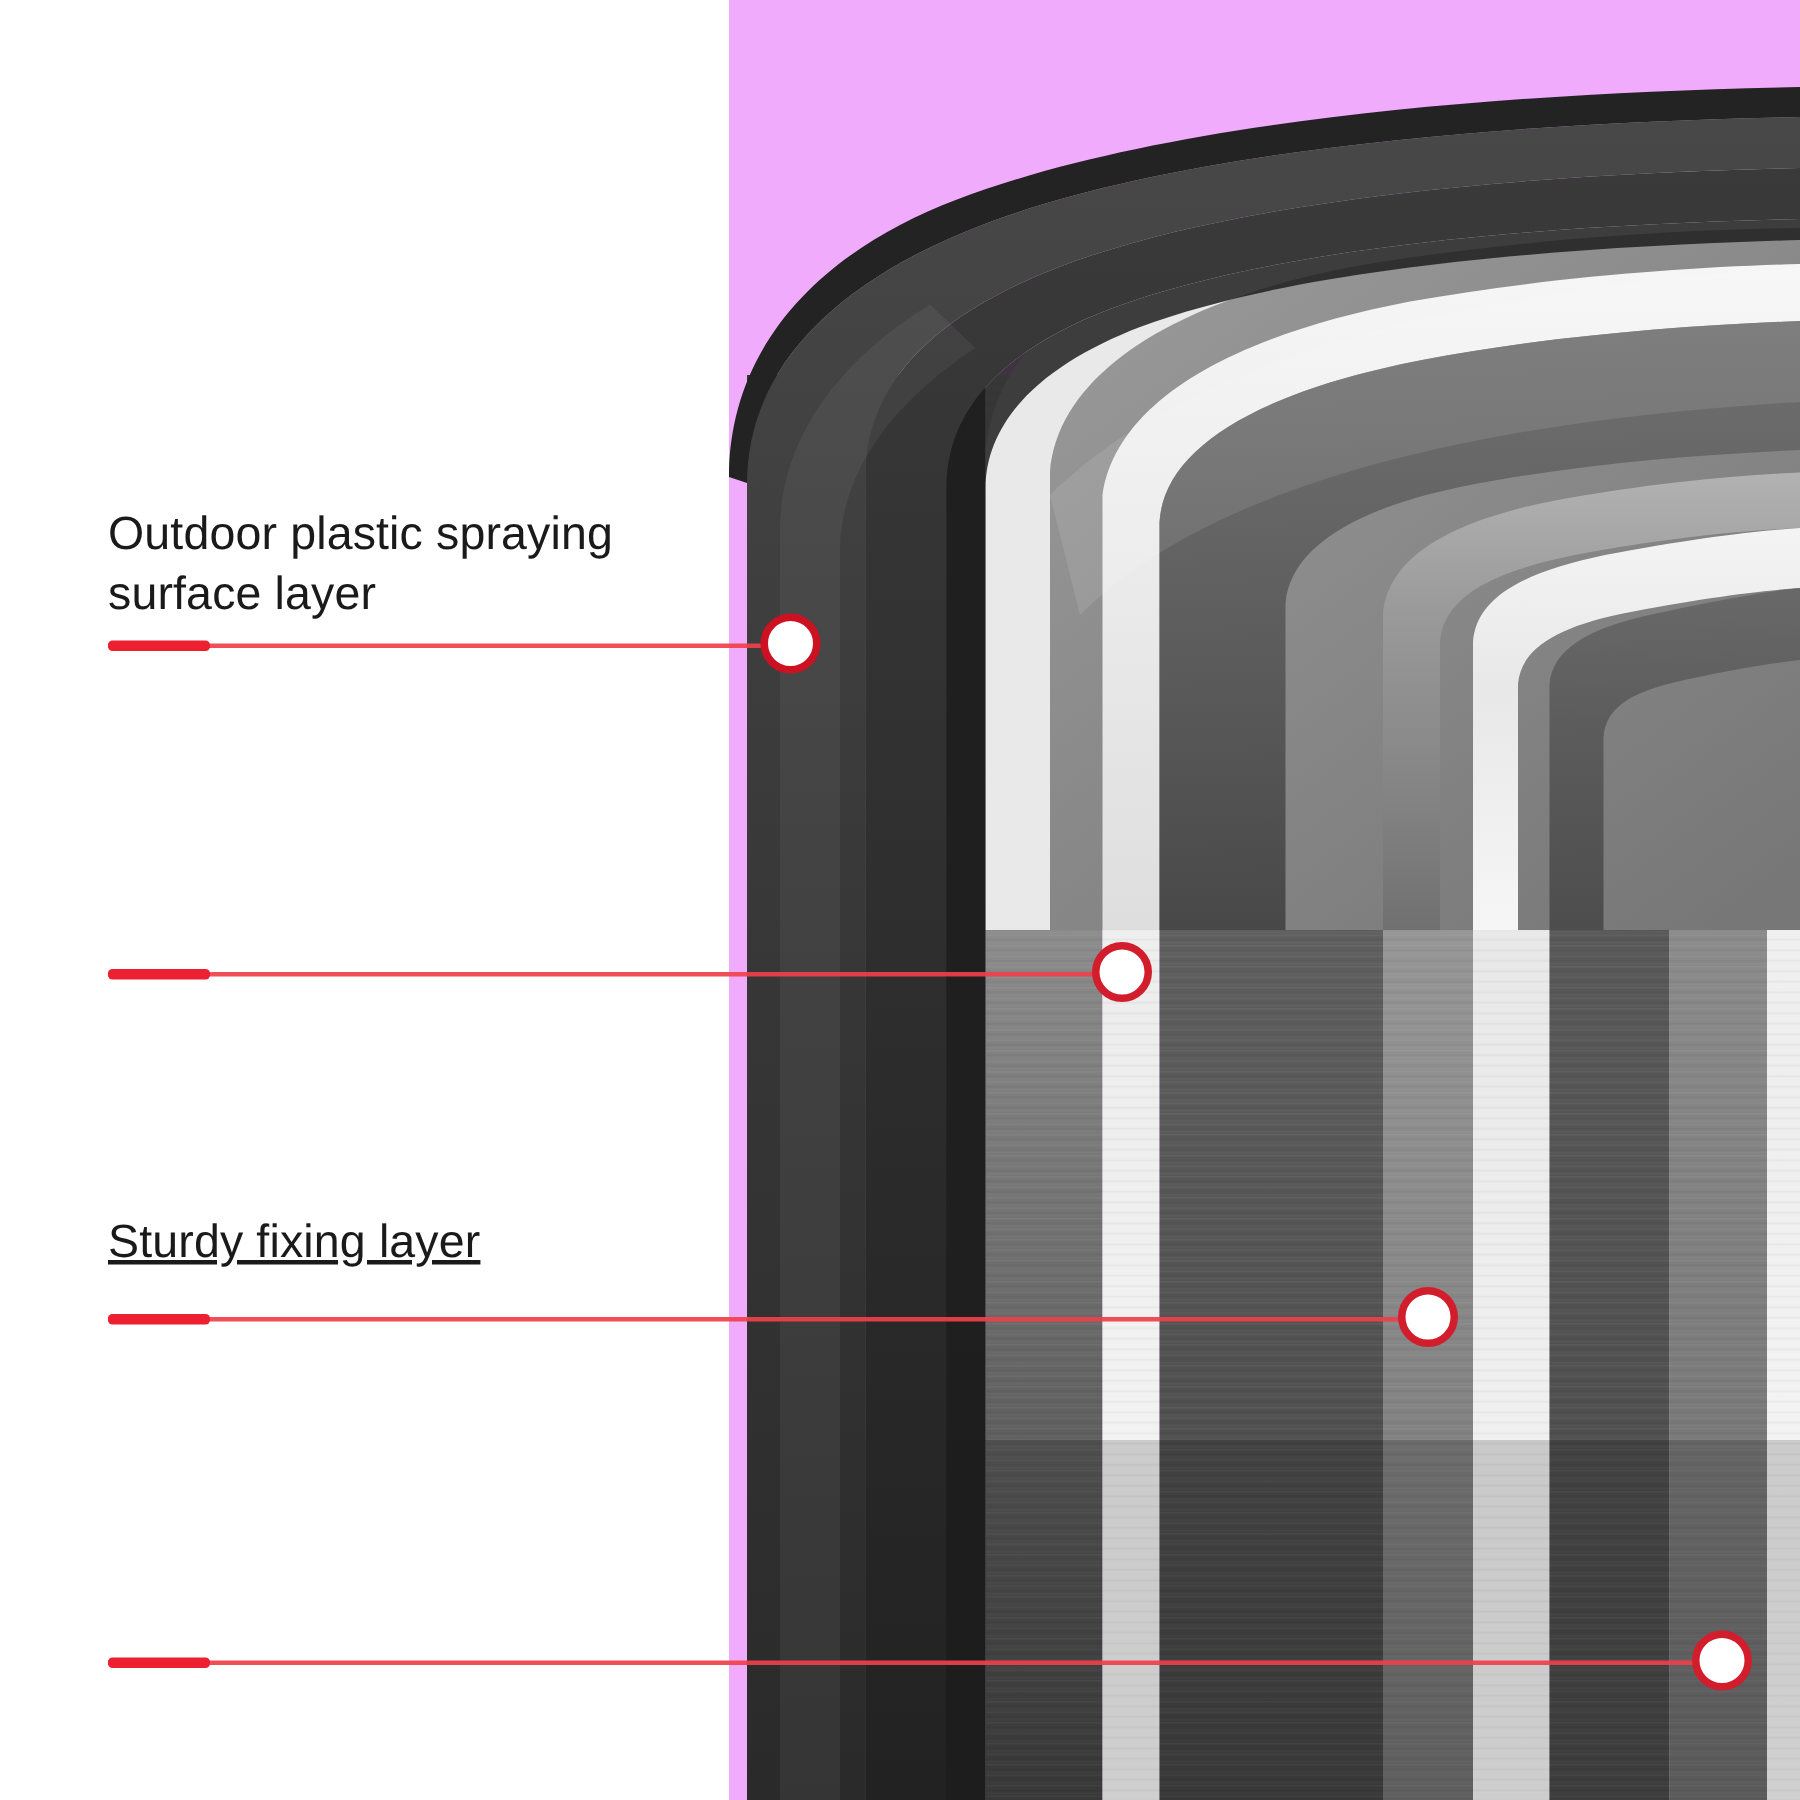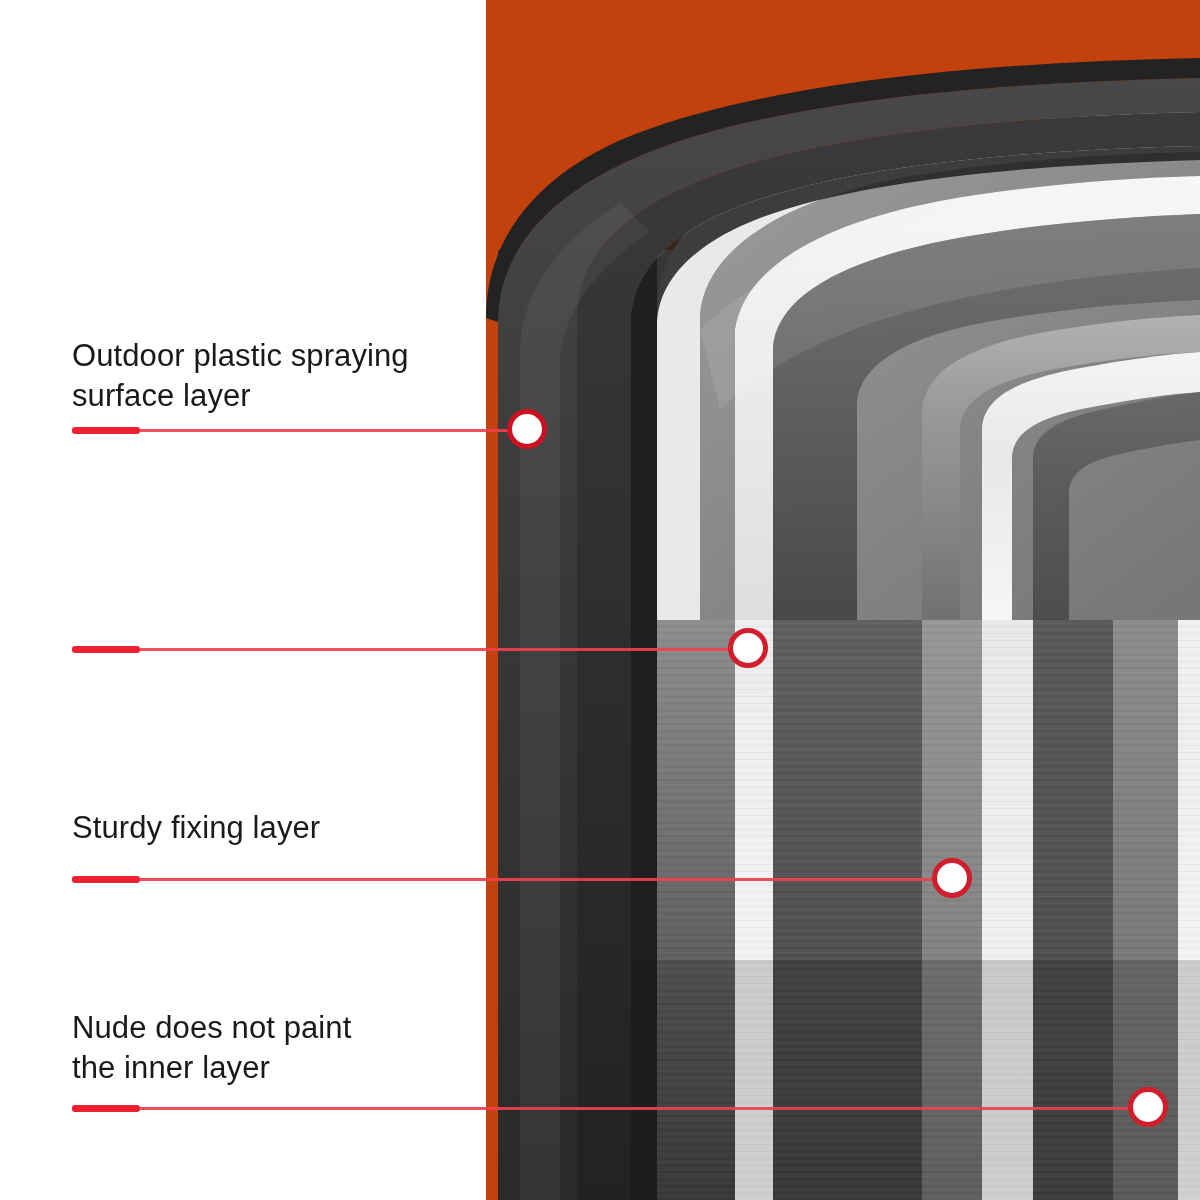--- a/index.html
+++ b/index.html
@@ -10,21 +10,21 @@
   body {
     width: 1200px;
     height: 1200px;
     font-family: "Liberation Sans", sans-serif;
     overflow: hidden;
   }
   #stage {
     position: relative;
     width: 1200px;
     height: 1200px;
-    background: #c2410c;
+    background: #f0abfc;
     overflow: hidden;
   }
 
   
   #product {
     position: absolute;
     left: 0;
     top: 0;
     width: 1200px;
     height: 1200px;
@@ -319,24 +319,22 @@
   <div class="callout-label" style="left:72px; top:336px;">Outdoor plastic spraying
 surface layer</div>
   <div class="leader" style="left:72px; top:429px; width:447px;"></div>
   <div class="leader-cap" style="left:72px; top:427px; width:68px;"></div>
   <div class="dot" style="left:507px; top:409px;"></div>
 
   <div class="leader" style="left:72px; top:648px; width:668px;"></div>
   <div class="leader-cap" style="left:72px; top:646px; width:68px;"></div>
   <div class="dot soft" style="left:728px; top:628px;"></div>
 
-  <div class="callout-label" style="left:72px; top:808px;">Sturdy fixing layer</div>
+  <div class="callout-label" style="left:72px; top:808px;text-decoration:underline;">Sturdy fixing layer</div>
   <div class="leader" style="left:72px; top:878px; width:872px;"></div>
   <div class="leader-cap" style="left:72px; top:876px; width:68px;"></div>
   <div class="dot soft" style="left:932px; top:858px;"></div>
 
-  <div class="callout-label" style="left:72px; top:1008px;">Nude does not paint
-the inner layer</div>
   <div class="leader" style="left:72px; top:1107px; width:1068px;"></div>
   <div class="leader-cap" style="left:72px; top:1105px; width:68px;"></div>
   <div class="dot soft" style="left:1128px; top:1087px;"></div>
 
 </div>
 
 </body></html>

